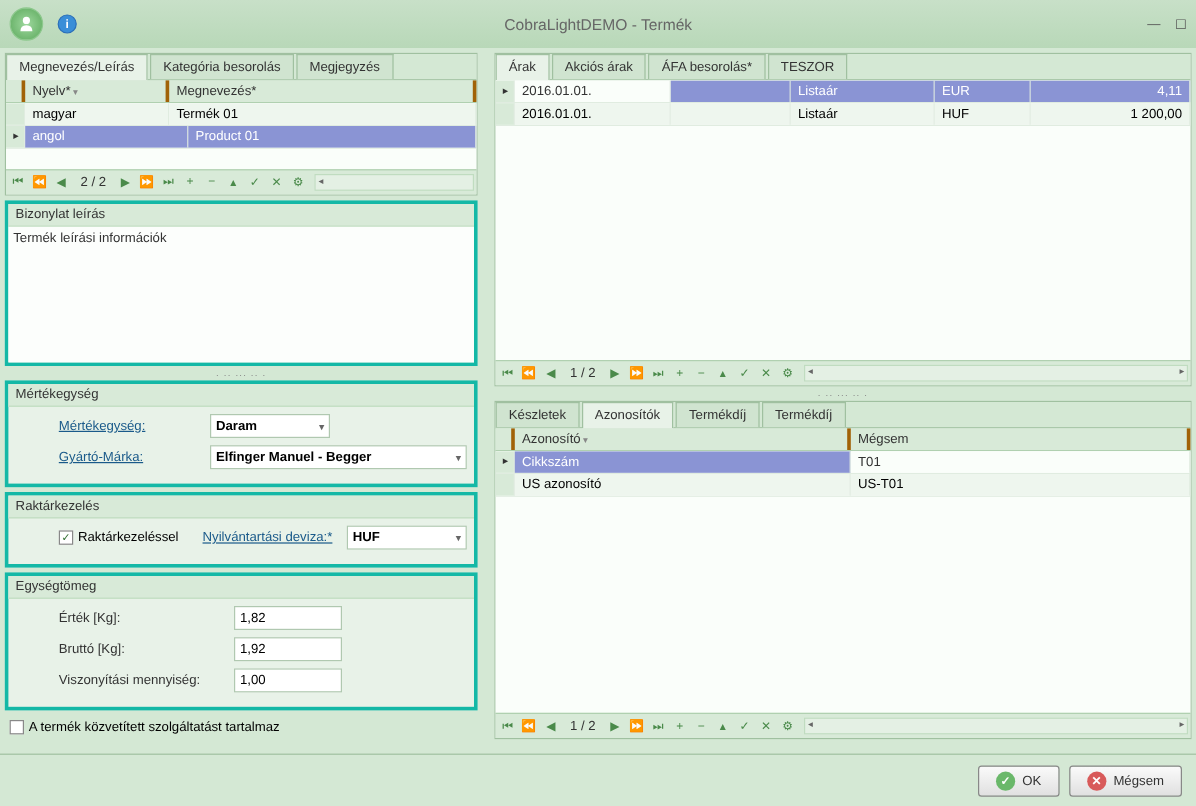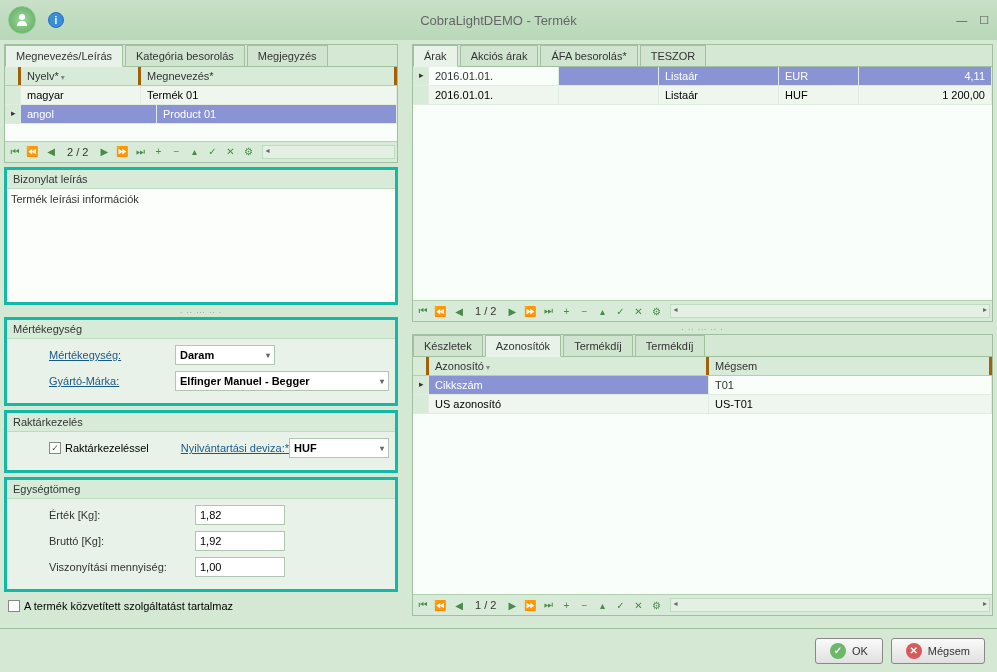--- a/index.html
+++ b/index.html
@@ -155,21 +155,21 @@
     </div>
 
     <div class="section">
       <div class="section-title">Raktárkezelés</div>
       <div class="section-body">
         <div class="form-row" style="justify-content:space-between">
           <div class="checkbox-row">
             <span class="checkbox">✓</span>
             <span>Raktárkezeléssel</span>
           </div>
-          <div style="display:flex;align-items:center;gap:0">
+          <div style="display:flex;align-items:center;gap:12px">
             <span class="form-label" style="width:auto">Nyilvántartási deviza:*</span>
             <div class="form-input combo" style="width:100px">
                 <span>HUF</span>
                 <span class="combo-arrow">▾</span>
               </div>
           </div>
         </div>
       </div>
     </div>
 

